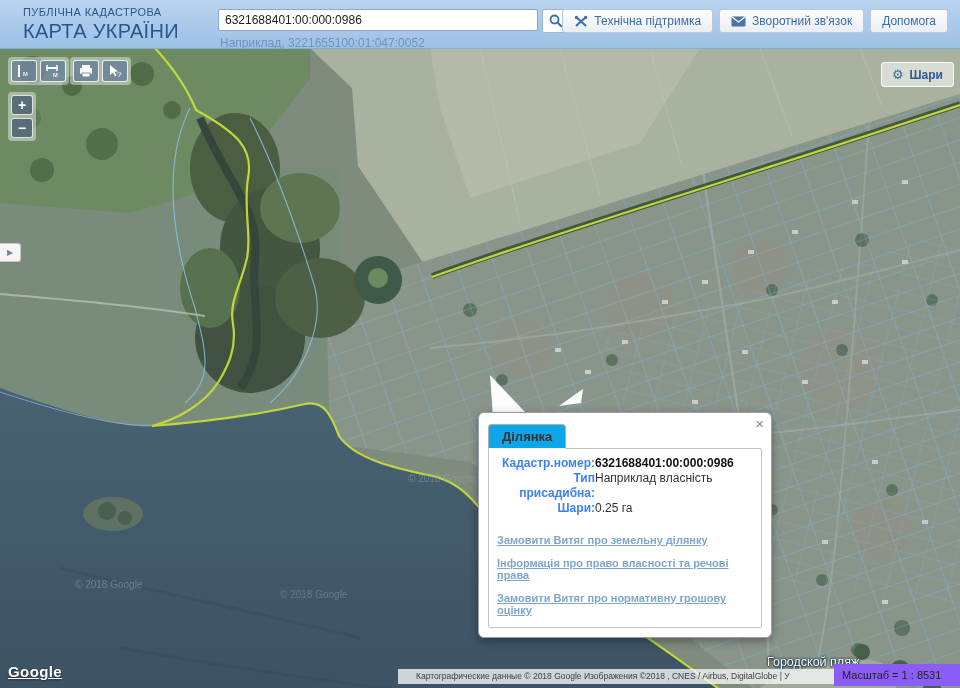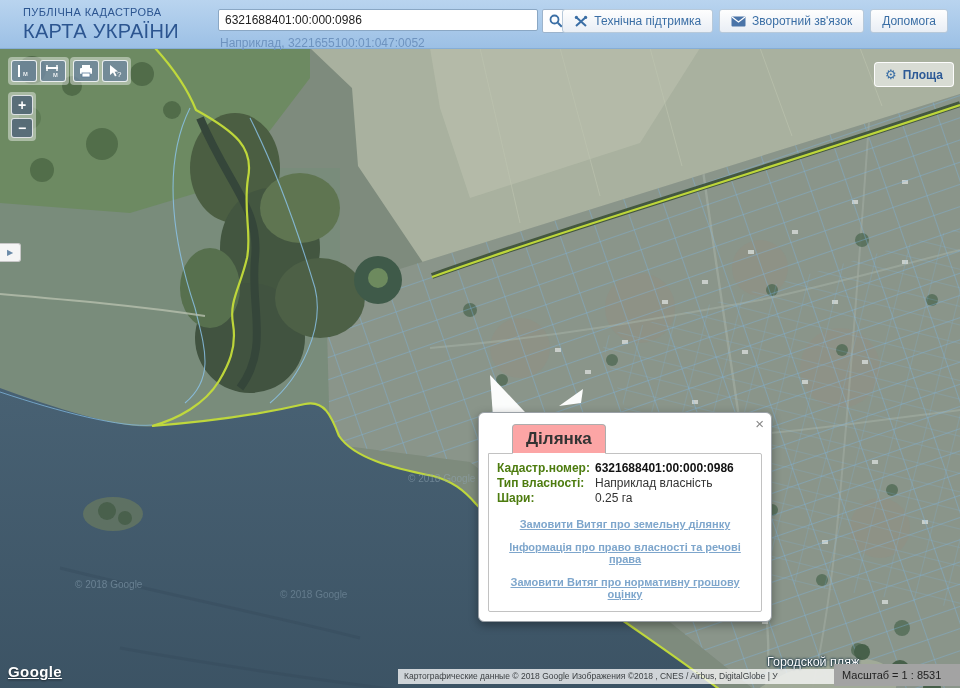--- a/index.html
+++ b/index.html
@@ -41,43 +41,43 @@
     padding:4px 10px;font-size:12px;font-weight:bold;color:#2d5a96;cursor:pointer;z-index:10;}
   .layers-btn .gear{color:#3a6ea5;font-size:13px;font-weight:normal;}
   .side-handle{position:absolute;left:0;top:195px;width:20px;height:17px;background:#f5f5f5;
     border:1px solid #c7c7c7;border-left:none;border-radius:0 3px 3px 0;display:flex;align-items:center;
     justify-content:center;font-size:8px;color:#6a8aa8;cursor:pointer;z-index:10;}
 
   
   .google-logo{position:absolute;left:8px;bottom:8px;color:#fff;font-size:15px;font-weight:bold;
     letter-spacing:.4px;text-shadow:0 1px 2px rgba(0,0,0,.55);z-index:8;text-decoration:underline;}
   .attribution{position:absolute;left:398px;right:122px;bottom:4px;height:15px;background:rgba(248,248,248,.78);
-    font-size:8.5px;color:#3c4043;line-height:15px;padding:0 6px;white-space:nowrap;overflow:hidden;z-index:8;}
-  .scalebox{position:absolute;right:0;bottom:2px;width:118px;height:22px;background:#a3a3a3;
+    font-size:8.5px;color:#3c4043;line-height:15px;padding:0 18px;white-space:nowrap;overflow:hidden;z-index:8;}
+  .scalebox{position:absolute;right:0;bottom:2px;width:118px;height:22px;background:#8b5cf6;
     font-size:11px;color:#222;display:flex;align-items:center;padding-left:8px;z-index:9;}
   .place-label{position:absolute;left:767px;bottom:19px;color:#fdfdfd;font-size:12.5px;
     text-shadow:0 0 3px #0d2b3d,0 0 2px #0d2b3d,0 1px 2px #0d2b3d;z-index:7;}
 
   
   .popup{position:absolute;left:478px;top:364px;width:274px;background:#fff;
     border:1px solid #9aa0a6;border-radius:6px;box-shadow:0 3px 10px rgba(0,0,0,.35);
     padding:11px 9px 9px;z-index:20;}
   .popup-close{position:absolute;right:7px;top:3px;font-size:15px;color:#888;cursor:pointer;line-height:15px;}
-  .popup-tab{display:inline-block;margin-left:24px;padding:4px 13px;background:#fca5a5;
+  .popup-tab{display:inline-block;margin-left:0;padding:4px 13px;background:#0ea5e9;
     border:1px solid #adadad;border-bottom:1px solid #fff;border-radius:4px 4px 0 0;
-    font-size:17px;font-weight:bold;color:#333;position:relative;z-index:2;cursor:pointer;}
+    font-size:13px;font-weight:bold;color:#333;position:relative;z-index:2;cursor:pointer;}
   .popup-body{border:1px solid #c2c2c2;margin-top:-1px;padding:7px 8px 9px;position:relative;z-index:1;
     border-radius:0 2px 2px 2px;}
   .prow{display:flex;font-size:12px;color:#333;line-height:15px;}
-  .prow .lbl{flex:0 0 98px;font-weight:bold;color:#4d7c0f;}
+  .prow .lbl{flex:0 0 98px;font-weight:bold;color:#3b82f6;text-align:right;}
   .prow .val{flex:1;}
   .prow .val.b{font-weight:bold;color:#111;}
   .prow-wrap{font-size:12px;color:#333;line-height:15px;}
   .prow-wrap .lbl{font-weight:bold;color:#3c3c3c;}
-  .plinks{margin-top:12px;text-align:center;}
+  .plinks{margin-top:18px;}
   .plink{display:block;font-size:11px;font-weight:bold;color:#7ea6cc;text-decoration:underline;
     margin-bottom:11px;cursor:pointer;}
   .plink:last-child{margin-bottom:2px;}
 </style>
 </head>
 <body>
 
 <div class="app">
 
   <div class="map">
@@ -258,42 +258,42 @@
       </button>
     </div>
 
     <div class="zoomctl">
       <button class="zoom-btn">+</button>
       <button class="zoom-btn">−</button>
     </div>
 
     <div class="layers-btn">
       <span class="gear">⚙</span>
-      <span>Площа</span>
+      <span>Шари</span>
     </div>
 
     <div class="side-handle">
       <span>▶</span>
     </div>
 
     <div class="google-logo">Google</div>
     <div class="place-label">Городской пляж</div>
     <div class="attribution">Картографические данные © 2018 Google Изображения ©2018 , CNES / Airbus, DigitalGlobe | У</div>
     <div class="scalebox">Масштаб = 1 : 8531</div>
 
     <div class="popup">
       <div class="popup-close">×</div>
       <div class="popup-tab">Ділянка</div>
       <div class="popup-body">
         <div class="prow">
           <span class="lbl">Кадастр.номер:</span>
           <span class="val b">6321688401:00:000:0986</span>
         </div>
         <div class="prow">
-          <span class="lbl">Тип власності:</span>
+          <span class="lbl">Тип присадибна:</span>
           <span class="val">Наприклад власність</span>
         </div>
         <div class="prow">
           <span class="lbl">Шари:</span>
           <span class="val">0.25 га</span>
         </div>
         <div class="plinks">
           <a class="plink">Замовити Витяг про земельну ділянку</a>
           <a class="plink">Інформація про право власності та речові права</a>
           <a class="plink">Замовити Витяг про нормативну грошову оцінку</a>

